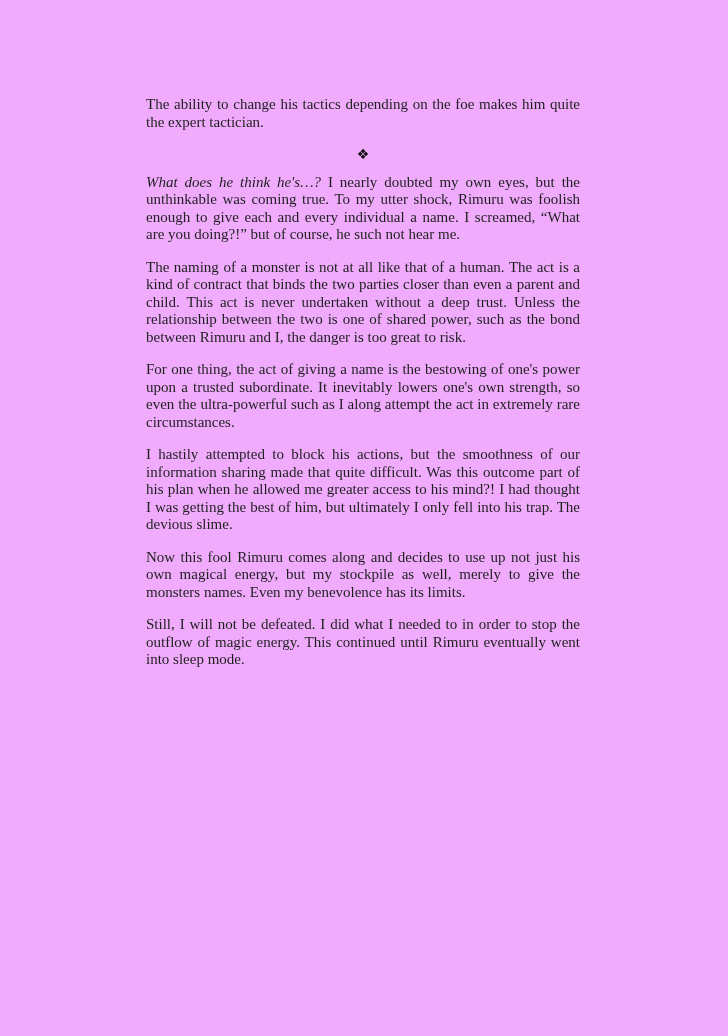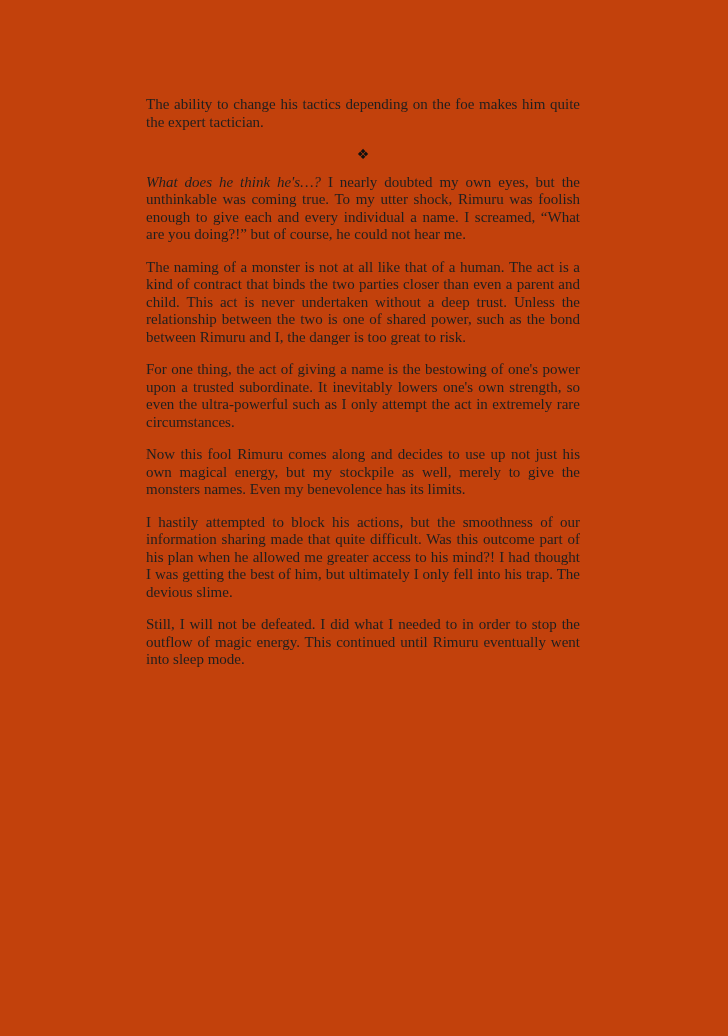--- a/index.html
+++ b/index.html
@@ -4,21 +4,21 @@
 <style>
   html, body {
     margin: 0;
     padding: 0;
     background: #ffffff;
   }
   .page {
     position: relative;
     width: 728px;
     height: 1036px;
-    background: #c2410c;
+    background: #f0abfc;
     overflow: hidden;
     font-family: "Liberation Serif", "DejaVu Serif", serif;
   }
   .text-block {
     position: absolute;
     left: 146px;
     top: 96px;
     width: 434px;
     color: #1f1f1f;
     font-size: 15px;
@@ -46,20 +46,20 @@
 </style>
 </head>
 <body>
 
 <div class="page">
   <div class="text-block">
     <p>The ability to change his tactics depending on the foe makes him quite the expert tactician.</p>
     <div class="divider">
       <span>❖</span>
     </div>
-    <p><em class="italic-lead">What does he think he's…?</em><span> I nearly doubted my own eyes, but the unthinkable was coming true. To my utter shock, Rimuru was foolish enough to give each and every individual a name. I screamed, “What are you doing?!” but of course, he could not hear me.</span></p>
+    <p><em class="italic-lead">What does he think he's…?</em><span> I nearly doubted my own eyes, but the unthinkable was coming true. To my utter shock, Rimuru was foolish enough to give each and every individual a name. I screamed, “What are you doing?!” but of course, he such not hear me.</span></p>
     <p>The naming of a monster is not at all like that of a human. The act is a kind of contract that binds the two parties closer than even a parent and child. This act is never undertaken without a deep trust. Unless the relationship between the two is one of shared power, such as the bond between Rimuru and I, the danger is too great to risk.</p>
-    <p>For one thing, the act of giving a name is the bestowing of one's power upon a trusted subordinate. It inevitably lowers one's own strength, so even the ultra-powerful such as I only attempt the act in extremely rare circumstances.</p>
+    <p>For one thing, the act of giving a name is the bestowing of one's power upon a trusted subordinate. It inevitably lowers one's own strength, so even the ultra-powerful such as I along attempt the act in extremely rare circumstances.</p>
+    <p>I hastily attempted to block his actions, but the smoothness of our information sharing made that quite difficult. Was this outcome part of his plan when he allowed me greater access to his mind?! I had thought I was getting the best of him, but ultimately I only fell into his trap. The devious slime.</p>
     <p>Now this fool Rimuru comes along and decides to use up not just his own magical energy, but my stockpile as well, merely to give the monsters names. Even my benevolence has its limits.</p>
-    <p>I hastily attempted to block his actions, but the smoothness of our information sharing made that quite difficult. Was this outcome part of his plan when he allowed me greater access to his mind?! I had thought I was getting the best of him, but ultimately I only fell into his trap. The devious slime.</p>
     <p>Still, I will not be defeated. I did what I needed to in order to stop the outflow of magic energy. This continued until Rimuru eventually went into sleep mode.</p>
   </div>
 </div>
 
 </body></html>

